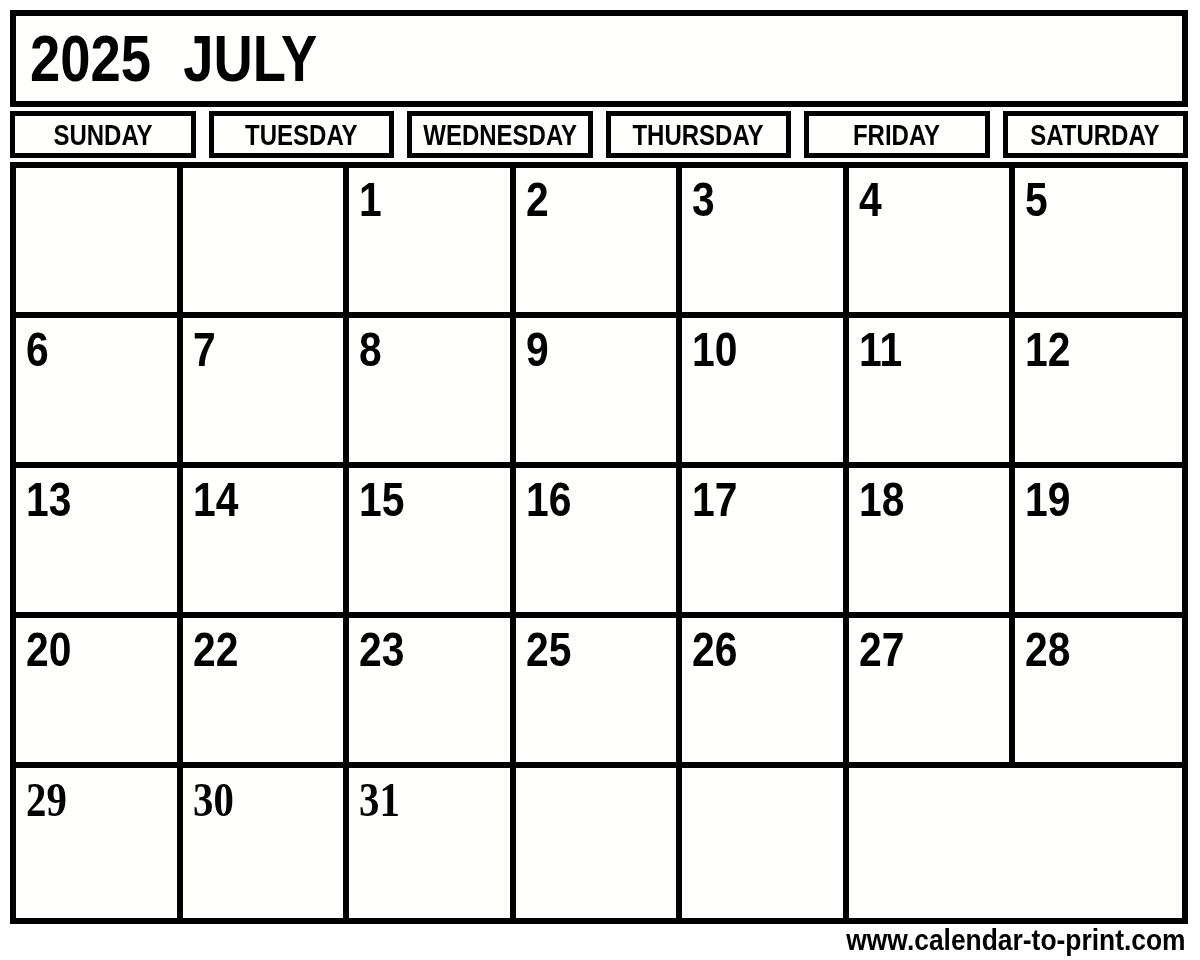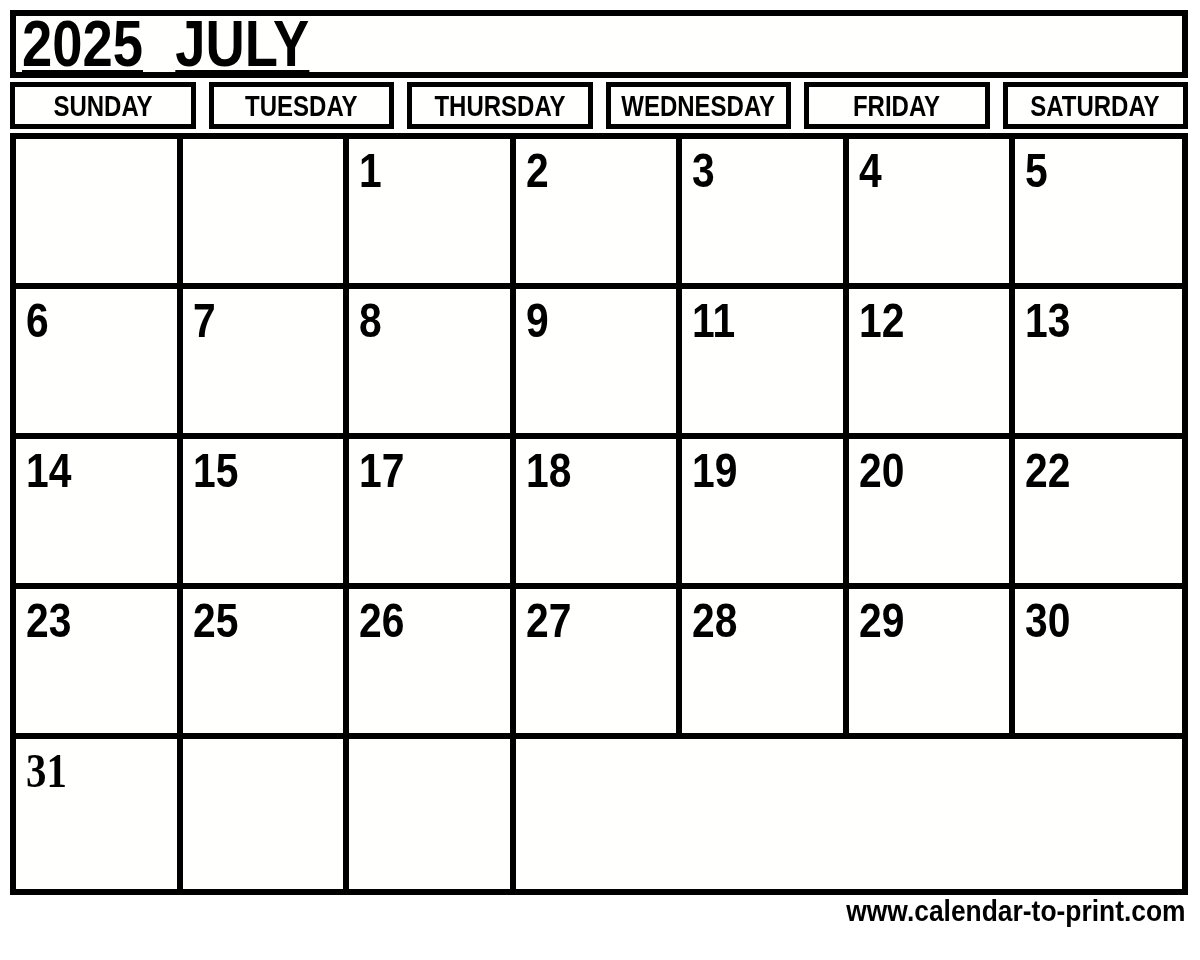--- a/index.html
+++ b/index.html
@@ -18,28 +18,27 @@
   .page {
     box-sizing: border-box;
     width: 1200px;
     height: 960px;
     padding: 10px 12px 0 10px;
   }
 
   
   .title-box {
     box-sizing: border-box;
-    height: 68px;
+    height: 97px;
     border: 6px solid #000;
     display: flex;
     align-items: center;
-    padding-left: 6px;
+    padding-left: 14px;
     margin-bottom: 4px;
     background: #fffffe;
-    text-decoration: underline;
   }
   .title-inner {
     display: inline-flex;
     align-items: baseline;
     font-size: 64px;
     line-height: 1;
     transform: scaleX(0.85);
     transform-origin: 0 50%;
     white-space: nowrap;
   }
@@ -125,24 +124,24 @@
   </header>
 
   <div class="dow-row">
       <div class="dow">
         <span class="dow-label">SUNDAY</span>
       </div>
       <div class="dow">
         <span class="dow-label">TUESDAY</span>
       </div>
       <div class="dow">
-        <span class="dow-label">THURSDAY</span>
+        <span class="dow-label">WEDNESDAY</span>
       </div>
       <div class="dow">
-        <span class="dow-label">WEDNESDAY</span>
+        <span class="dow-label">THURSDAY</span>
       </div>
       <div class="dow">
         <span class="dow-label">FRIDAY</span>
       </div>
       <div class="dow">
         <span class="dow-label">SATURDAY</span>
       </div>
     </div>
 
   <div class="grid">
@@ -150,25 +149,27 @@
       <div class="cell"><span class="date-num"></span></div>
       <div class="cell"><span class="date-num">1</span></div>
       <div class="cell"><span class="date-num">2</span></div>
       <div class="cell"><span class="date-num">3</span></div>
       <div class="cell"><span class="date-num">4</span></div>
       <div class="cell"><span class="date-num">5</span></div>
       <div class="cell"><span class="date-num">6</span></div>
       <div class="cell"><span class="date-num">7</span></div>
       <div class="cell"><span class="date-num">8</span></div>
       <div class="cell"><span class="date-num">9</span></div>
+      <div class="cell"><span class="date-num">10</span></div>
       <div class="cell"><span class="date-num">11</span></div>
       <div class="cell"><span class="date-num">12</span></div>
       <div class="cell"><span class="date-num">13</span></div>
       <div class="cell"><span class="date-num">14</span></div>
       <div class="cell"><span class="date-num">15</span></div>
+      <div class="cell"><span class="date-num">16</span></div>
       <div class="cell"><span class="date-num">17</span></div>
       <div class="cell"><span class="date-num">18</span></div>
       <div class="cell"><span class="date-num">19</span></div>
       <div class="cell"><span class="date-num">20</span></div>
       <div class="cell"><span class="date-num">22</span></div>
       <div class="cell"><span class="date-num">23</span></div>
       <div class="cell"><span class="date-num">25</span></div>
       <div class="cell"><span class="date-num">26</span></div>
       <div class="cell"><span class="date-num">27</span></div>
       <div class="cell"><span class="date-num">28</span></div>

